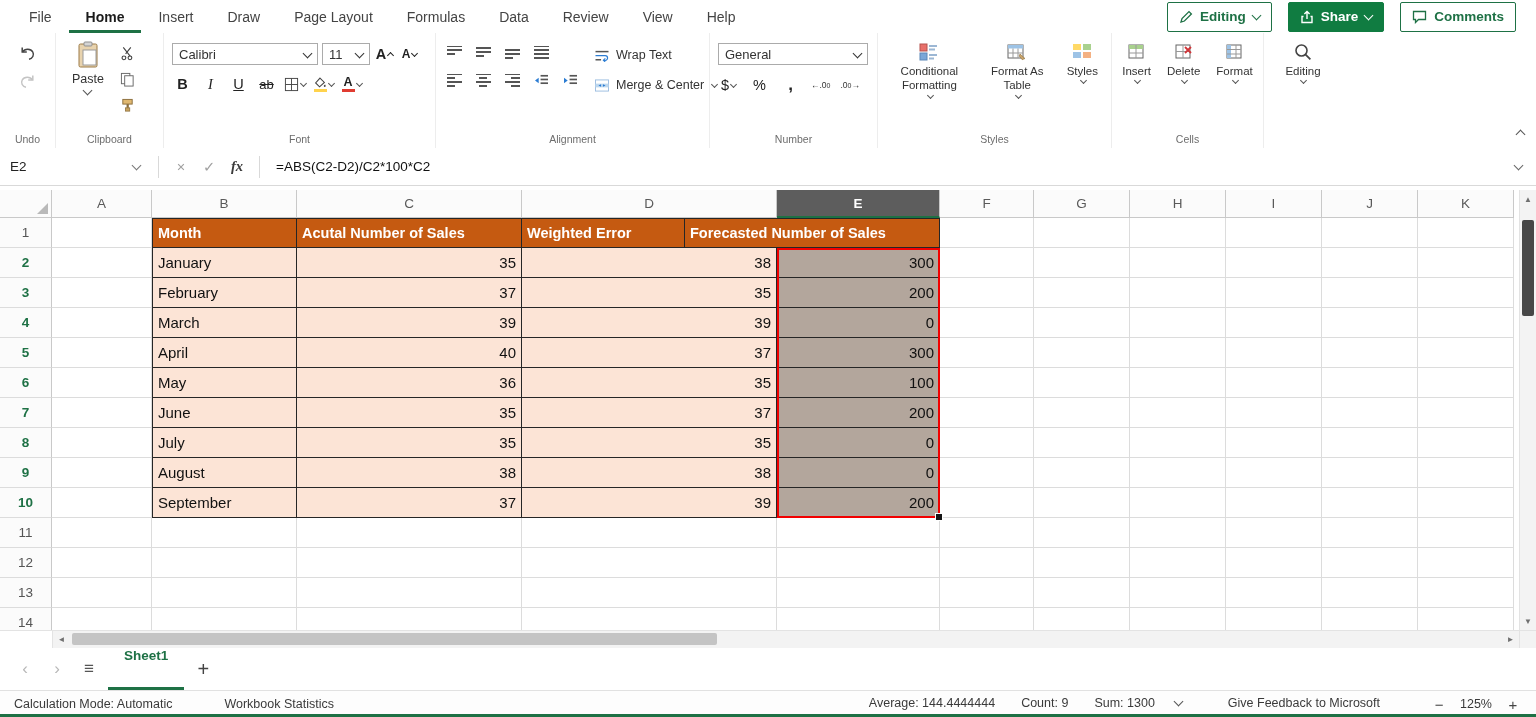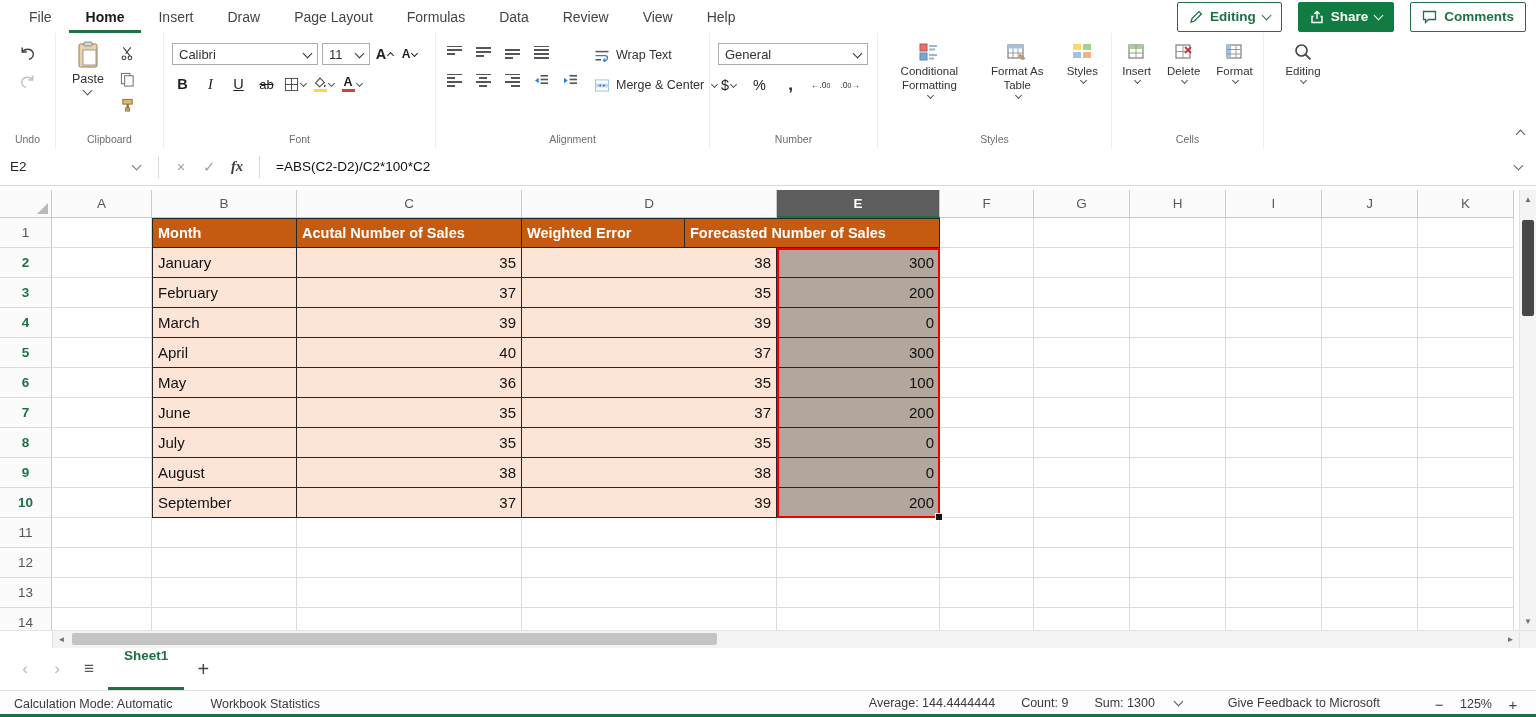--- a/index.html
+++ b/index.html
@@ -1,20 +1,20 @@
 <!DOCTYPE html>
 <html><head>
 <meta charset="utf-8">
 <style>
   html,body{margin:0;padding:0}
   body{font-family:"Liberation Sans",sans-serif;background:#e8e8e8}
   .app{position:relative;width:1536px;height:717px;background:#fff;overflow:hidden;color:#262626}
 
   
-  .menubar{position:absolute;top:0;left:0;right:0;height:33px;background:#fff;display:flex;align-items:stretch;padding-left:12px}
+  .menubar{position:absolute;top:0;left:0;right:10px;height:33px;background:#fff;display:flex;align-items:stretch;padding-left:12px}
   .mtabs{display:flex}
   .mtab{padding:0 17px;display:flex;align-items:center;font-size:14px;color:#444;cursor:default;white-space:nowrap}
   .mtab.active{font-weight:700;color:#1b1b1b;box-shadow:inset 0 -3px 0 #1e7145}
   .topbtns{position:absolute;right:10px;top:2px;height:29px;display:flex;gap:16px;align-items:center}
   .tbtn{height:28px;display:flex;align-items:center;gap:7px;padding:0 11px;font-size:13.5px;font-weight:600;border:1px solid #1e7145;color:#1e7145;background:#fff;border-radius:2px;white-space:nowrap}
   .tbtn.fill{background:#107c41;border-color:#107c41;color:#fff}
 
   
   .chv{width:6px;height:6px;border-right:1.4px solid currentColor;border-bottom:1.4px solid currentColor;transform:rotate(45deg);display:inline-block;flex:0 0 auto;margin-top:-2px}
   .chv.up{transform:rotate(-135deg);margin-top:3px}
@@ -88,21 +88,21 @@
   
   .tabsbar{position:absolute;left:0;right:0;top:648px;height:42px;background:#fff;display:flex;align-items:center;gap:6px;padding-left:12px}
   .tnav{width:26px;text-align:center;font-size:17px;color:#555}
   .dis{color:#b8b8b8}
   .sheettab{height:100%;display:flex;align-items:flex-start;padding:0 16px;font-size:13.5px;font-weight:700;color:#1e7145;box-shadow:inset 0 -3px 0 #1e7145}
   .plus{font-size:20px;color:#444}
 
   
   .statusbar{position:absolute;left:0;right:0;top:690px;height:27px;background:#fdfdfd;border-top:1px solid #e1e1e1;display:flex;align-items:center;font-size:12.5px;color:#3a3a3a;padding-left:14px;box-sizing:border-box}
   .sitem{white-space:nowrap}
-  .sleft{display:flex;gap:38px;align-items:center}
+  .sleft{display:flex;gap:52px;align-items:center}
   .sright{margin-left:auto;display:flex;align-items:flex-start;padding-right:16px}
   .agg{display:flex;gap:26px;align-items:center}
   .agg .chv{color:#555;margin-left:-6px}
   .feedback{margin-left:46px}
   .zoomgrp{display:flex;gap:14px;align-items:center;margin-left:52px}
   .zoomctl{font-size:15px;color:#444;width:14px;text-align:center}
   .greenline{position:absolute;left:0;right:0;bottom:0;height:3px;background:#1e7145}
 </style>
 </head>
 <body>

